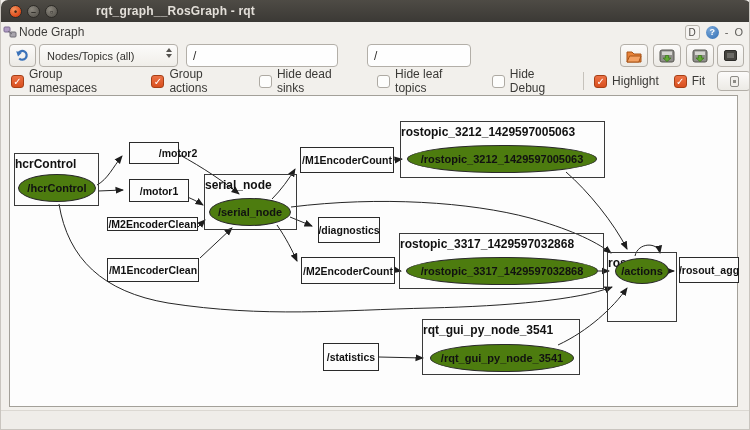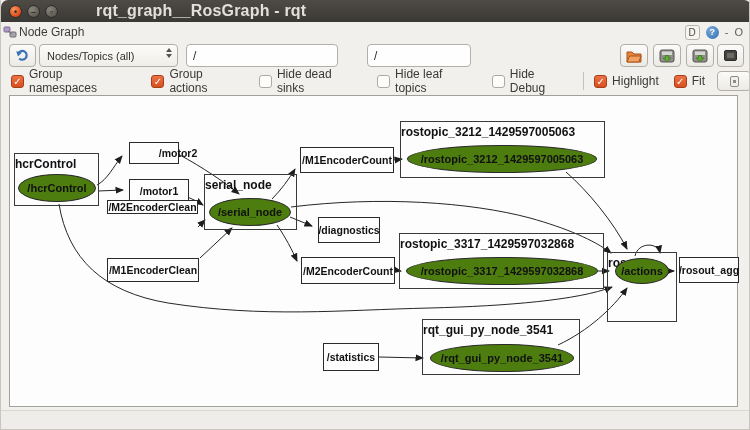--- a/index.html
+++ b/index.html
@@ -12,21 +12,21 @@
   .titlebar { position:absolute; left:0; top:0; width:750px; height:22px;
               background:linear-gradient(#4e4b45,#3b3935); border-radius:7px 7px 0 0;
               display:flex; align-items:center; }
   .wbtn { width:13px; height:13px; border-radius:50%; margin-left:5px; display:inline-block;
           border:1px solid #2d2b27; position:relative; }
   .wbtn.close { background:radial-gradient(circle at 35% 30%, #f5935d, #dc4b1b 70%); margin-left:8px; }
   .wbtn.min, .wbtn.max { background:radial-gradient(circle at 35% 30%, #8a867d, #5d5a53 75%); }
   .wbtn i { position:absolute; left:0; right:0; top:0; bottom:0; color:#3a2617; font-style:normal;
             font-size:9px; line-height:12px; text-align:center; font-weight:bold; }
   .wbtn.min i, .wbtn.max i { color:#2e2c28; }
-  .wtitle { color:#e3dfd9; font-weight:bold; font-size:16px; margin-left:38px; letter-spacing:.2px; }
+  .wtitle { color:#e3dfd9; font-weight:bold; font-size:12px; margin-left:38px; letter-spacing:.2px; }
 
   
   .pluginbar { position:absolute; left:0; top:22px; width:750px; height:20px;
                display:flex; align-items:center; padding:0 8px 0 2px; }
   .plugin-title { font-size:12px; color:#3d3c3a; margin-left:2px; }
   .pluginbar .spacer { flex:1; }
   .pctl { font-size:11px; color:#5f5d59; margin-left:6px; }
   .pctl.boxed { border:1px solid #b7b3ac; border-radius:3px; background:#f6f4f1;
                 padding:0 3px; font-size:10px; line-height:13px; color:#4c4a46; }
   .pctl.help { width:13px; height:13px; border-radius:50%; background:radial-gradient(circle at 35% 30%,#7aa8d8,#2f6db4);
@@ -240,21 +240,21 @@
 
     <div class="enode" style="left:8px; top:78px; width:78px; height:28px;">/hcrControl</div>
     <div class="enode" style="left:199px; top:102px; width:82px; height:28px;">/serial_node</div>
     <div class="enode" style="left:397px; top:49px; width:190px; height:28px;">/rostopic_3212_1429597005063</div>
     <div class="enode" style="left:396px; top:161px; width:192px; height:28px;">/rostopic_3317_1429597032868</div>
     <div class="enode" style="left:605px; top:162px; width:54px; height:26px;">/actions</div>
     <div class="enode" style="left:420px; top:248px; width:144px; height:28px;">/rqt_gui_py_node_3541</div>
 
     <div class="tnode" style="left:119px; top:46px; width:49px; height:22px;padding-left:48px;">/motor2</div>
     <div class="tnode" style="left:119px; top:83px; width:60px; height:23px;">/motor1</div>
-    <div class="tnode" style="left:97px; top:104px; width:91px; height:14px;">/M2EncoderClean</div>
+    <div class="tnode" style="left:97px; top:121px; width:91px; height:14px;">/M2EncoderClean</div>
     <div class="tnode" style="left:97px; top:162px; width:92px; height:24px;">/M1EncoderClean</div>
     <div class="tnode" style="left:290px; top:51px; width:94px; height:26px;">/M1EncoderCount</div>
     <div class="tnode" style="left:308px; top:121px; width:62px; height:26px;">/diagnostics</div>
     <div class="tnode" style="left:291px; top:161px; width:94px; height:27px;">/M2EncoderCount</div>
     <div class="tnode" style="left:669px; top:161px; width:60px; height:26px;">/rosout_agg</div>
     <div class="tnode" style="left:313px; top:247px; width:56px; height:28px;">/statistics</div>
   </div>
 
   <div class="statusbar"></div>
 </div>

